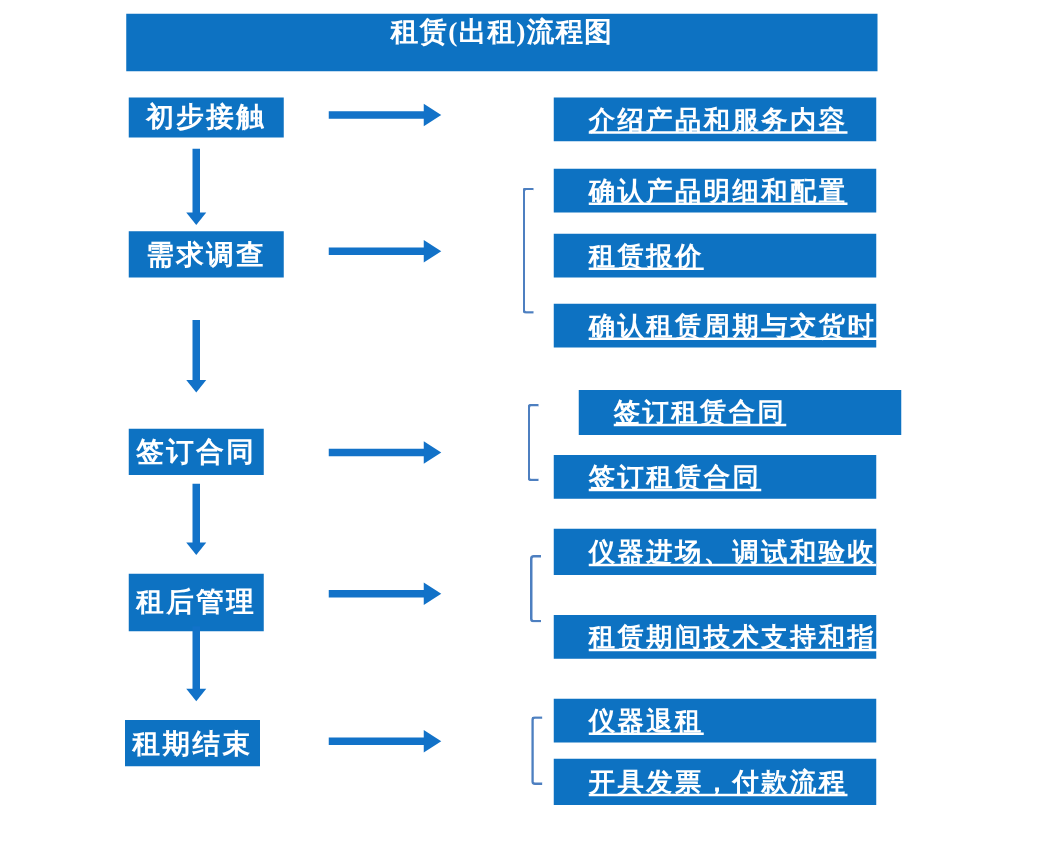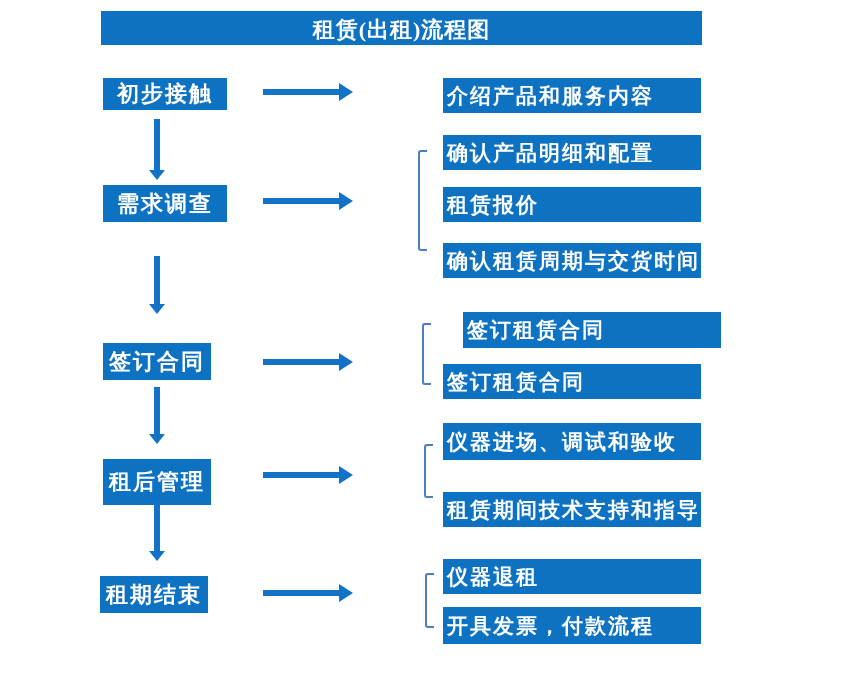--- a/index.html
+++ b/index.html
@@ -10,37 +10,37 @@
   .canvas {
     position: relative;
     width: 844px;
     height: 688px;
     background: var(--background, #ffffff);
     overflow: hidden;
   }
   .title-bar {
     position: absolute;
     left: 101px; top: 11px;
-    width: 601px; height: 34px;
+    width: 601px; height: 46px;
     background: var(--box-blue, #0d72c2);
     color: var(--text-white, #ffffff);
-    display: flex; align-items: flex-end; justify-content: center;
+    display: flex; align-items: flex-start; justify-content: center;
     font-size: 22px; font-weight: bold; letter-spacing: 1px;
   }
   .lbox, .rbox {
     position: absolute;
     background: var(--box-blue, #0d72c2);
     color: var(--text-white, #ffffff);
     font-weight: bold;
     display: flex; align-items: center;
     letter-spacing: 2px;
     white-space: nowrap;
   }
   .lbox { font-size: 22px; justify-content: center; }
-  .rbox { font-size: 21px; padding-left: 4px; width: 258px; height: 35px; left: 443px; }
+  .rbox { font-size: 21px; padding-left: 28px; width: 258px; height: 35px; left: 443px; text-decoration: underline; }
 
   .lbox.s1 { left: 103px; top: 78px;  width: 124px; height: 32px; }
   .lbox.s2 { left: 103px; top: 185px; width: 124px; height: 37px; }
   .lbox.s3 { left: 103px; top: 343px; width: 108px; height: 37px; }
   .lbox.s4 { left: 103px; top: 459px; width: 108px; height: 46px; }
   .lbox.s5 { left: 100px; top: 576px; width: 108px; height: 37px; }
 
   .rbox.r1  { top: 78px;  }
   .rbox.r2  { top: 135px; }
   .rbox.r3  { top: 187px; }

